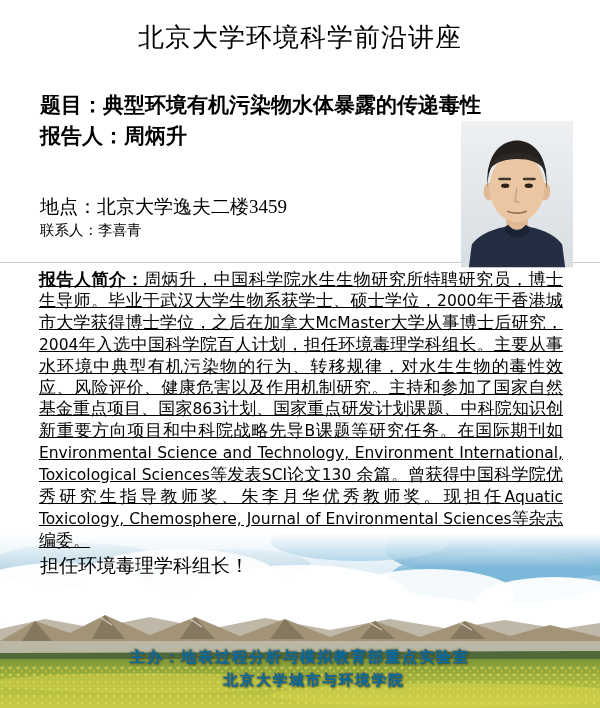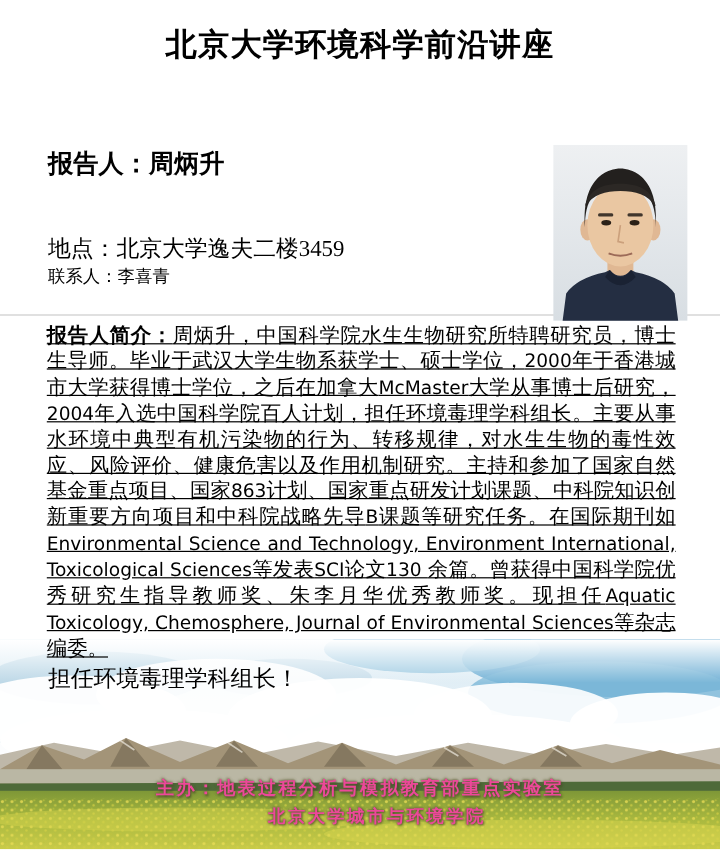--- a/index.html
+++ b/index.html
@@ -1,47 +1,50 @@
 <!DOCTYPE html>
 <html><head>
 <meta charset="utf-8">
 <style>
   html,body{margin:0;padding:0;background:#fff;}
   .poster{position:relative;width:600px;height:708px;background:#ffffff;overflow:hidden;
           font-family:"Liberation Serif",serif;color:#000;}
   .title{position:absolute;top:20px;left:0;width:600px;text-align:center;
          font-family:"Liberation Sans","DejaVu Sans",sans-serif;font-size:26px;
-         font-weight:700;letter-spacing:1px;}
+         font-weight:400;letter-spacing:1px;}
   .info-line{position:absolute;left:40px;white-space:nowrap;}
   .line-topic{top:91px;font-size:21px;font-weight:bold;}
   .line-speaker{top:122px;font-size:21px;font-weight:bold;text-align:right;}
   .line-time{top:169px;font-size:19px;}
   .line-venue{top:194px;font-size:19px;}
   .line-contact{top:221px;font-size:14.5px;}
   .divider{position:absolute;top:262px;left:0;width:600px;height:1px;background:#cccccc;z-index:1;}
   .photo{position:absolute;left:461px;top:120px;width:112px;height:148px;z-index:3;}
   .bio{position:absolute;left:39px;top:269px;width:524px;margin:0;font-size:17px;
        line-height:21px;text-align:justify;z-index:2;text-decoration:underline;}
   .seg-b{font-weight:bold;}
   .seg-l{font-family:"DejaVu Sans","Liberation Sans",sans-serif;font-size:15.5px;}
   .welcome{position:absolute;left:40px;top:553px;font-size:19px;z-index:4;}
   .landscape{position:absolute;left:0;bottom:0;width:600px;height:175px;z-index:0;}
-  .org-line{position:absolute;left:0;width:600px;text-align:center;z-index:4;color:#ec4899;
+  .org-line{position:absolute;left:0;width:600px;text-align:center;z-index:4;color:#0369a1;
             font-weight:bold;letter-spacing:2px;
             text-shadow:0 0 2px rgba(90,90,50,.9),1px 1px 2px rgba(70,70,40,.8),-1px -1px 2px rgba(120,120,80,.6);}
   .org-1{top:648px;font-size:15px;}
   .org-2{top:671px;font-size:14.5px;transform:translateX(14px);}
 </style>
 </head>
 <body>
 
 <div class="poster">
 
   <div class="title">北京大学环境科学前沿讲座</div>
 
+  <div class="info-line line-topic">
+    <span>题目：</span><span>典型环境有机污染物水体暴露的传递毒性</span>
+  </div>
   <div class="info-line line-speaker">
     <span>报告人：</span><span>周炳升</span>
   </div>
   <div class="info-line line-venue">
     <span>地点：</span><span>北京大学逸夫二楼3459</span>
   </div>
   <div class="info-line line-contact">
     <span>联系人：</span><span>李喜青</span>
   </div>
 

